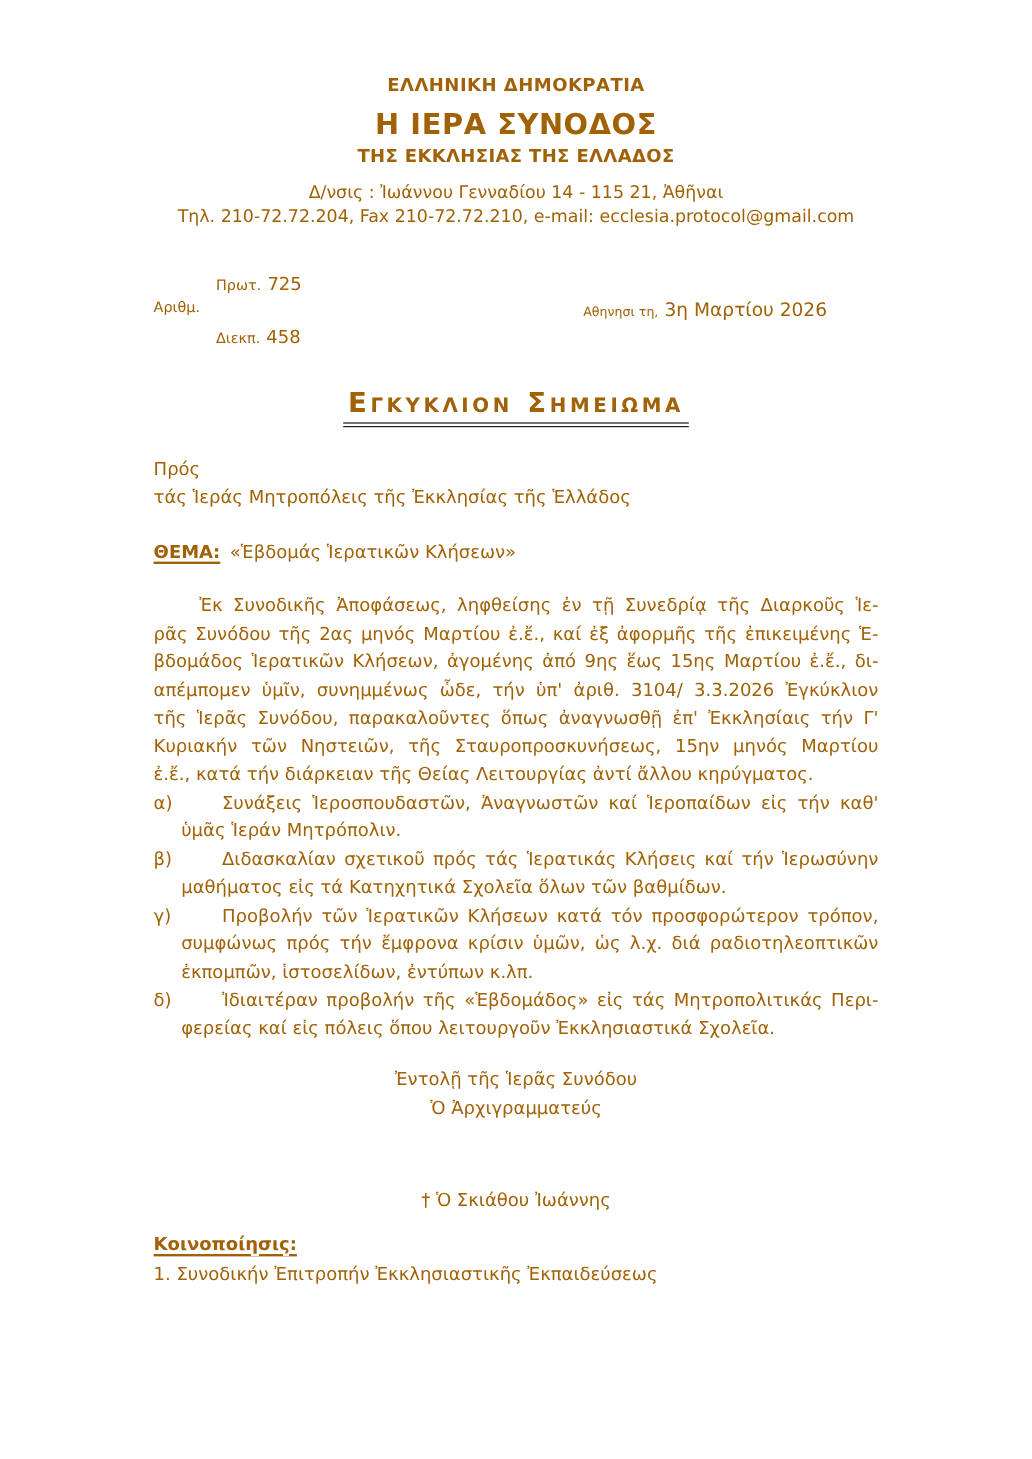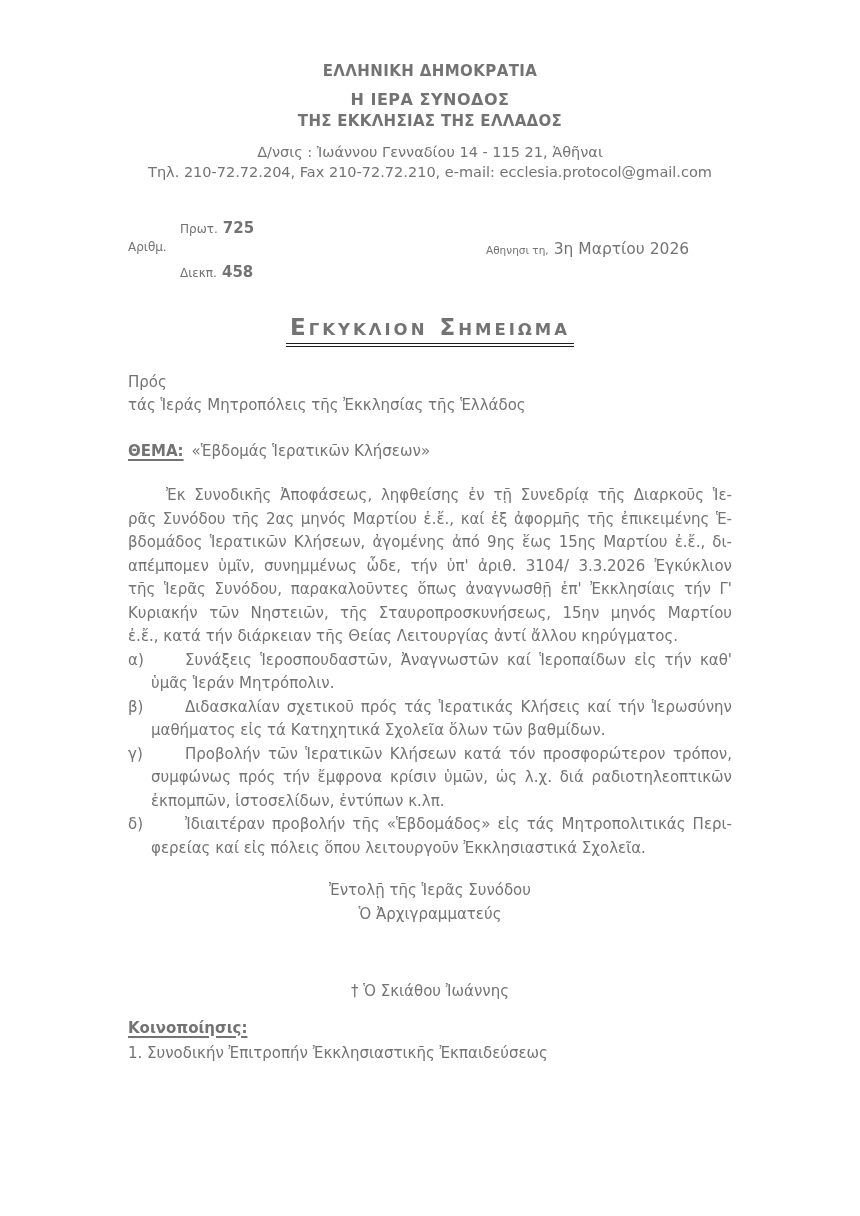--- a/index.html
+++ b/index.html
@@ -2,38 +2,38 @@
 <html lang="el"><head>
 <meta charset="utf-8">
 <style>
   html, body { margin: 0; padding: 0; background: #ffffff; }
   .page {
     position: relative;
     width: 860px;
     height: 1216px;
     box-sizing: border-box;
     background: #ffffff;
-    color: #737373;
+    color: #a16207;
     font-family: "DejaVu Sans", sans-serif;
     padding: 62px 128px 0 128px;
     overflow: hidden;
   }
   
   .republic { text-align: center; font-weight: 700; font-size: 15px; letter-spacing: 0.4px; }
-  .synod    { text-align: center; font-weight: 700; font-size: 16px; margin-top: 10px; letter-spacing: 0.5px; }
+  .synod    { text-align: center; font-weight: 700; font-size: 24px; margin-top: 10px; letter-spacing: 0.5px; }
   .church   { text-align: center; font-weight: 700; font-size: 15px; margin-top: 3px; letter-spacing: 0.3px; }
   .address  { text-align: center; font-size: 14.5px; margin-top: 14px; }
   .contact  { text-align: center; font-size: 14.5px; margin-top: 4px; }
   
   .protocol { position: relative; height: 66px; margin-top: 38px; }
   .prot-line  { position: absolute; left: 52px; top: 0; }
   .arithm     { position: absolute; left: 0; top: 22px; font-size: 12px; }
   .diekp-line { position: absolute; left: 52px; top: 44px; }
   .plabel { font-size: 12px; }
-  .pvalue { font-size: 15px; font-weight: bold; }
+  .pvalue { font-size: 15px; }
   .date-line { position: absolute; left: 358px; top: 21px; text-align: center; }
   .dlabel { font-size: 10.5px; }
   .dvalue { font-size: 15.5px; }
   
   .doc-title { text-align: center; margin-top: 30px; }
   .title-underline { display: inline-block; border-bottom: 4px double #1c1c1c; padding: 0 4px 3px 4px; }
   .tw { display: inline-block; font-weight: 700; font-size: 16.5px; letter-spacing: 3px; }
   .tw::first-letter { font-size: 23px; }
   .tw + .tw { margin-left: 12px; }
   

